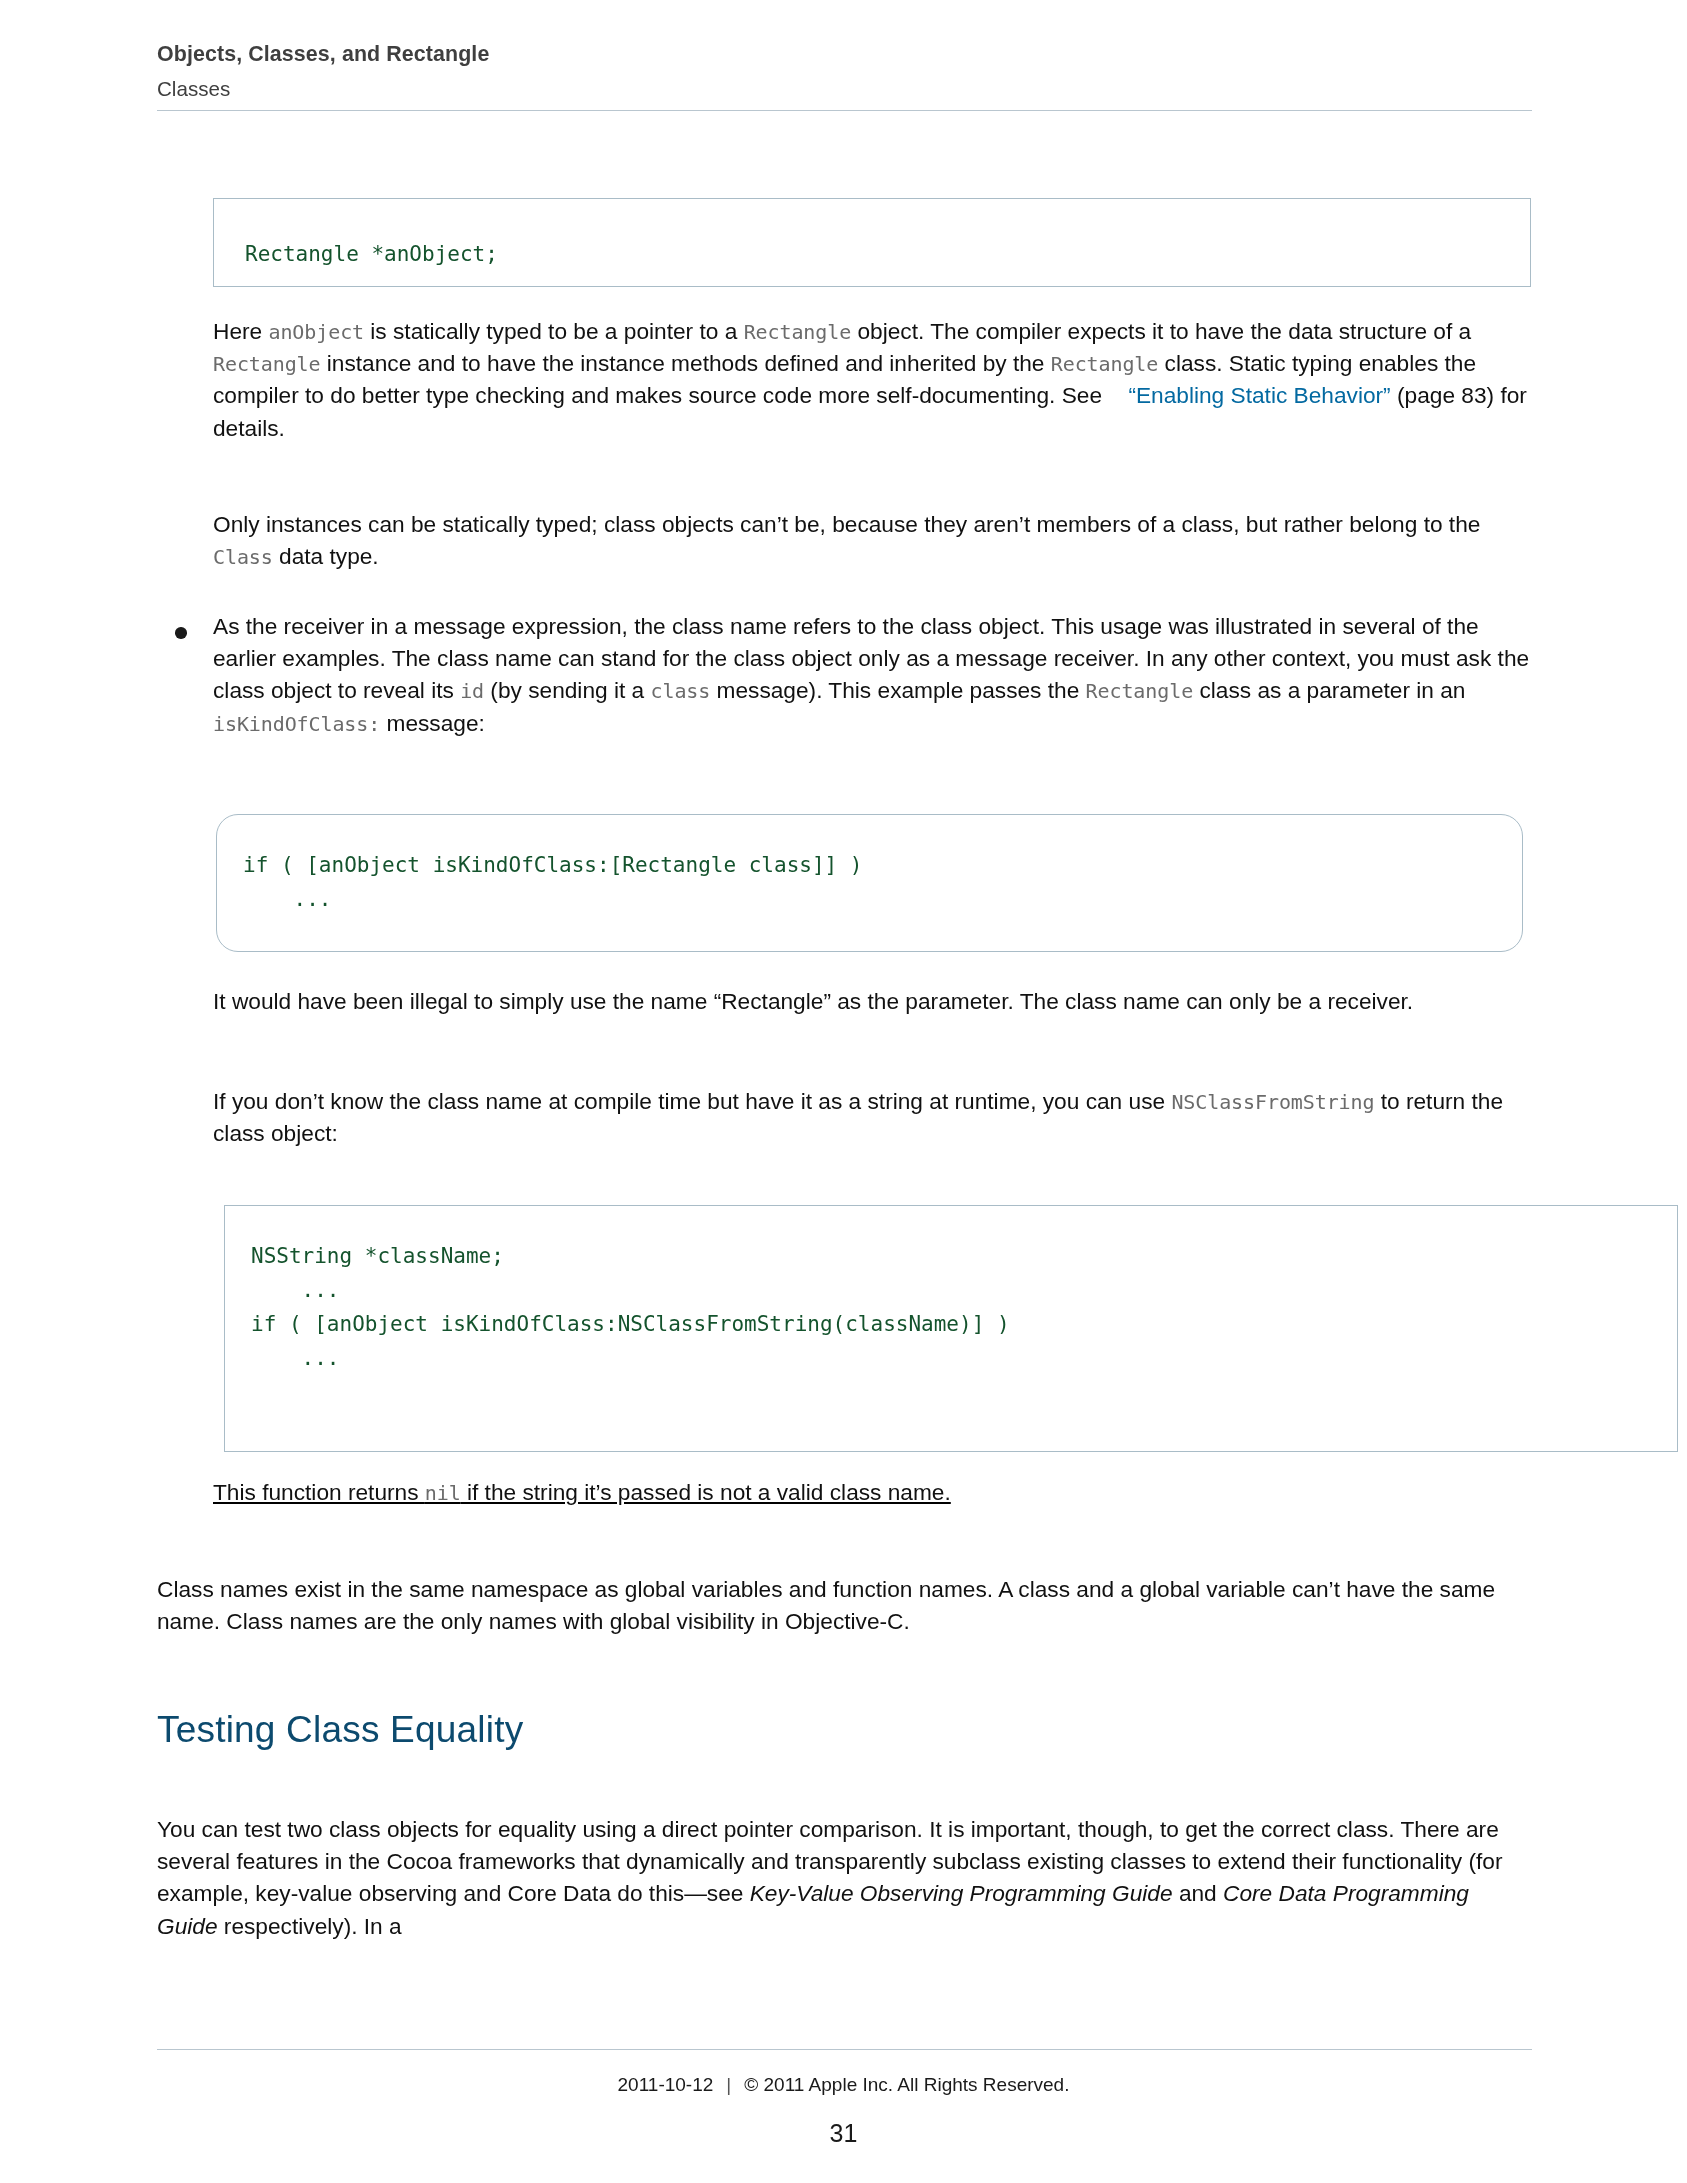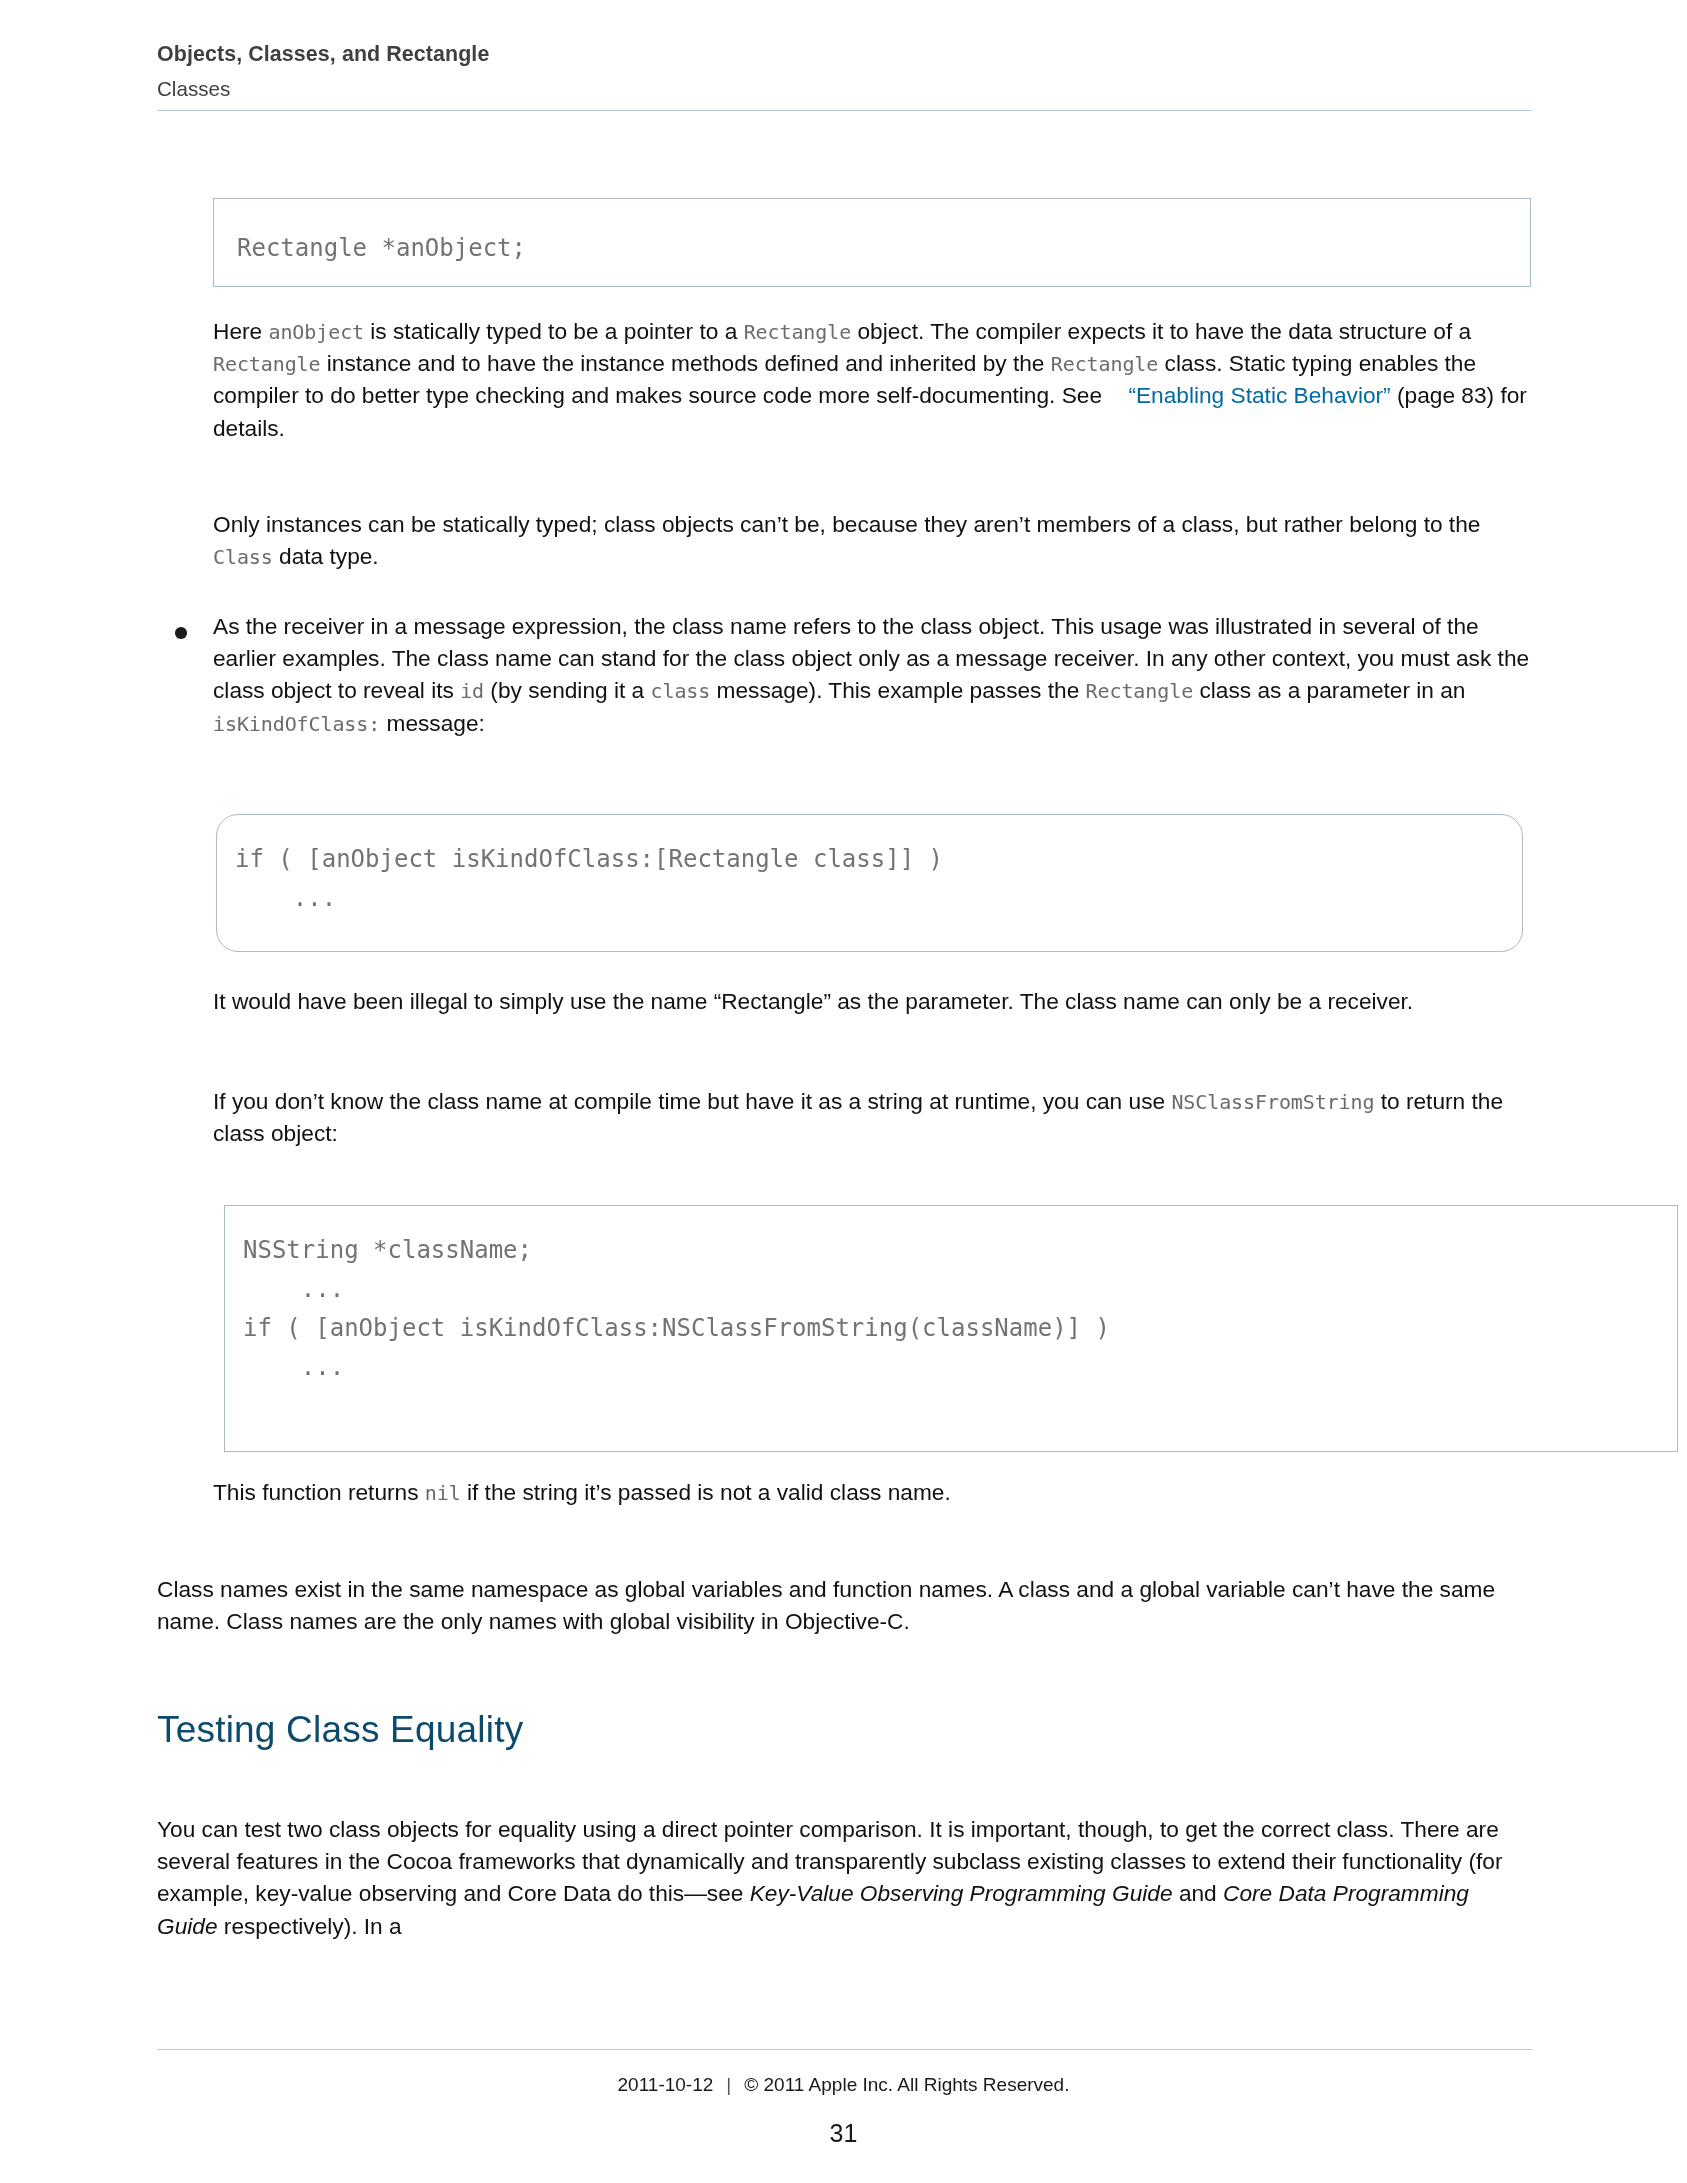--- a/index.html
+++ b/index.html
@@ -80,26 +80,26 @@
   }
 
   
   .codebox {
     position: absolute;
     border: 0.8px solid #a9bcc7;
     background: #ffffff;
     box-sizing: border-box;
   }
   .codebox pre {
-    margin: 0;
+    margin: 8px;
     padding: 0;
     font-family: "DejaVu Sans Mono", monospace;
-    font-size: 24px;
+    font-size: 21px;
     line-height: 1.62;
-    color: #737373;
+    color: #14532d;
     white-space: pre;
   }
 
   
   code.inl {
     font-family: "DejaVu Sans Mono", monospace;
     font-size: 20px;
     color: #6b6b6b;
     letter-spacing: -0.1px;
   }
@@ -201,21 +201,21 @@
     <p class="body"><span>If you don’t know the class name at compile time but have it as a string at runtime, you can use </span><code class="inl">NSClassFromString</code><span> to return the class object:</span></p>
   </div>
 
   <div class="codebox" style="left:224px; top:1205px; width:1454px; height:247px; padding:25px 0 0 18px;">
     <pre>NSString *className;
     ...
 if ( [anObject isKindOfClass:NSClassFromString(className)] )
     ...</pre>
   </div>
 
-  <div class="blk-inner" style="top:1476px;">
+  <div class="blk-inner" style="top:1476px;text-decoration:underline;">
     <p class="body"><span>This function returns </span><code class="inl">nil</code><span> if the string it’s passed is not a valid class name.</span></p>
   </div>
 
   <div class="blk-outer" style="top:1573px;">
     <p class="body"><span>Class names exist in the same namespace as global variables and function names. A class and a global variable can’t have the same name. Class names are the only names with global visibility in Objective-C.</span></p>
   </div>
 
   <h2 class="section" style="top:1708px;">Testing Class Equality</h2>
 
   <div class="blk-outer" style="top:1781px;margin-top:32px;">

